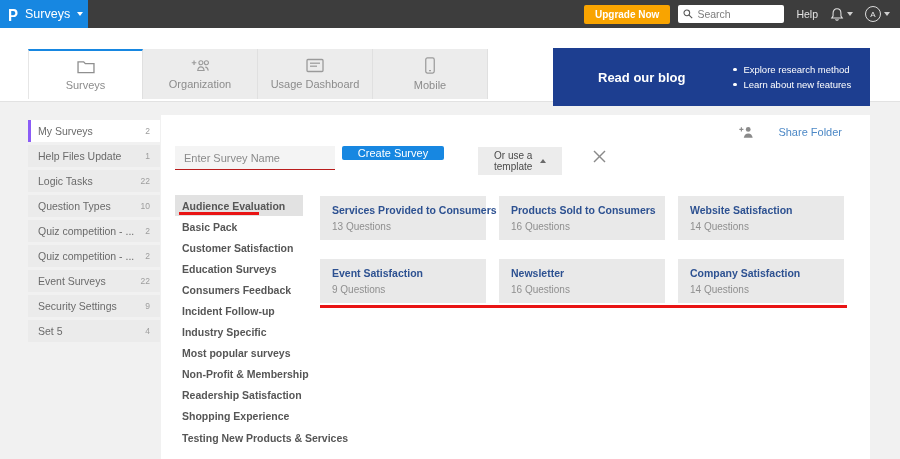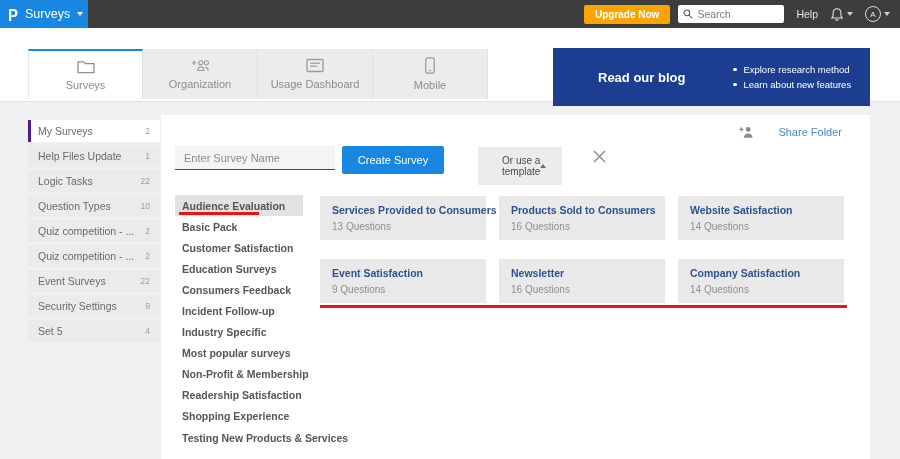--- a/index.html
+++ b/index.html
@@ -49,38 +49,38 @@
   .blog-bullets li { color:#fff; font-size:9.5px; position:relative; padding-left:10px; }
   .blog-bullets li::before { content:""; position:absolute; left:0; top:3.5px; width:3.5px; height:3.5px;
                              border-radius:50%; background:#fff; }
 
   
   .sidebar { position:absolute; left:28px; top:120px; width:132px; }
   .side-item { height:22px; margin-bottom:3px; background:#ebebeb; display:flex; align-items:center;
                justify-content:space-between; padding:0 10px; cursor:pointer; }
   .side-item .side-label { font-size:10.5px; color:#6a6a6a; white-space:nowrap; overflow:hidden; }
   .side-item .side-count { font-size:8.5px; color:#9d9d9d; }
-  .side-item.active { background:#fff; border-left:3px solid #4c1d95; padding-left:7px; }
+  .side-item.active { background:#fff; border-left:3px solid #8b5cf6; padding-left:7px; }
 
   
   .main-panel { position:absolute; left:161px; top:115px; width:709px; height:344px; background:#fff; }
   .share-folder { position:absolute; right:28px; top:10px; display:flex; align-items:center; gap:24px;
                   cursor:pointer; }
   .share-folder .share-label { font-size:11px; color:#4c88c6; }
 
   .survey-name-input { position:absolute; left:14px; top:31px; width:160px; height:24px;
                        background:#f4f4f4; border:none; border-bottom:1px solid #b91c1c;
                        padding:0 9px; font-size:11px; color:#444; outline:none;
                        font-family:"Liberation Sans", sans-serif; }
   .survey-name-input::placeholder { color:#8a8a8a; }
-  .create-btn { position:absolute; left:181px; top:31px; width:102px; height:28px; background:#1787e1;
+  .create-btn { position:absolute; left:181px; top:31px; width:102px; height:14px; background:#1787e1;
                 color:#fff; border:none; border-radius:2px; font-size:11px; cursor:pointer;
                 font-family:"Liberation Sans", sans-serif; }
-  .template-dd { position:absolute; left:317px; top:32px; width:84px; height:38px; background:#ececec;
-                 display:flex; align-items:center; justify-content:space-between; padding:0 24px;
+  .template-dd { position:absolute; left:317px; top:32px; width:84px; height:28px; background:#ececec;
+                 display:flex; align-items:center; justify-content:space-between; padding:0 16px;
                  cursor:pointer; }
   .template-dd .dd-label { font-size:10px; color:#4a4a4a; }
   .template-dd .caret-up { color:#6a6a6a; }
   .close-x { position:absolute; left:430px; top:33px; width:16px; height:16px; cursor:pointer;
              color:#8a8a8a; display:flex; align-items:center; justify-content:center; }
 
   .cat-list { position:absolute; left:14px; top:80px; width:128px; list-style:none; }
   .cat-list li { height:21.1px; display:flex; align-items:center; padding:0 7px; font-size:10.5px;
                  font-weight:600; color:#565656; cursor:pointer; white-space:nowrap; }
   .cat-list li.selected { background:#e2e2e2; }

